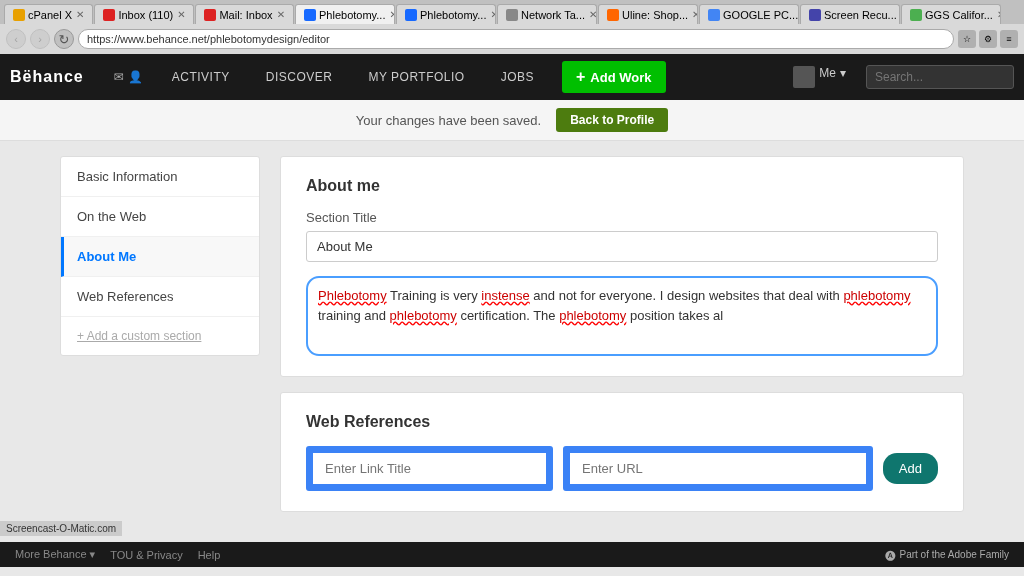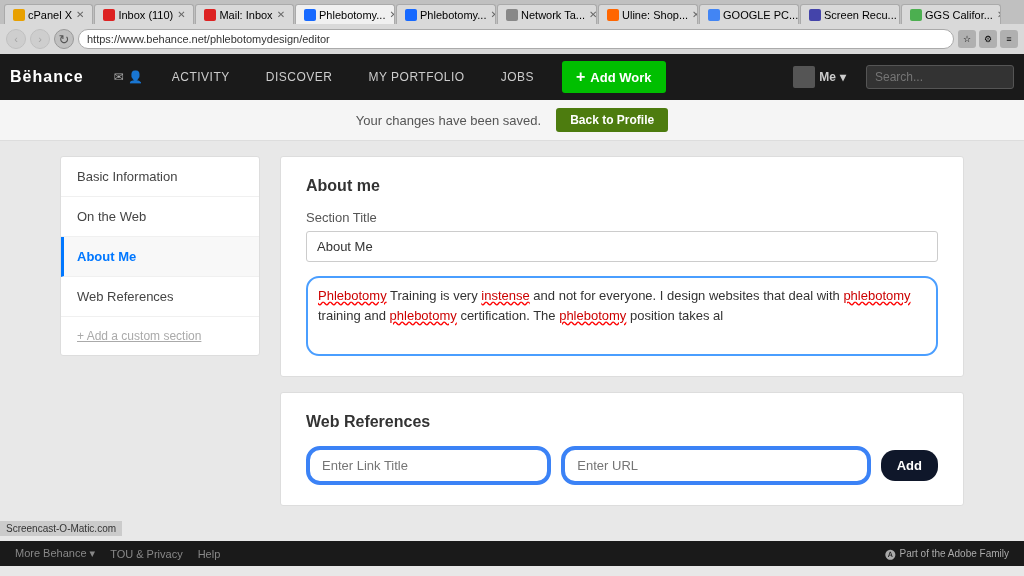--- a/index.html
+++ b/index.html
@@ -24,21 +24,21 @@
     .addr-icon { width: 18px; height: 18px; background: #b0b0b0; border-radius: 3px; display: flex; align-items: center; justify-content: center; font-size: 9px; cursor: pointer; }
 
     
     .main-nav { background: #1a1a1a; height: 46px; display: flex; align-items: center; padding: 0 10px; gap: 20px; }
     .nav-logo { color: white; font-weight: bold; font-size: 16px; letter-spacing: 1px; margin-right: 10px; }
     .nav-msg-icons { display: flex; gap: 5px; color: #aaa; font-size: 12px; }
     .nav-link { color: #ccc; font-size: 12px; text-transform: uppercase; letter-spacing: 0.5px; cursor: pointer; padding: 4px 8px; }
     .nav-add-work { background: #00bf00; color: white; padding: 7px 14px; border-radius: 3px; font-size: 13px; font-weight: bold; cursor: pointer; display: flex; align-items: center; gap: 5px; }
     .nav-add-work .plus { font-size: 16px; }
     .nav-spacer { flex: 1; }
-    .nav-user { color: #ccc; font-size: 12px; cursor: pointer; display: flex; align-items: center; gap: 4px; font-weight: bold; }
+    .nav-user { color: #ccc; font-size: 12px; cursor: pointer; display: flex; align-items: flex-start; gap: 4px; }
     .nav-user-avatar { width: 22px; height: 22px; background: #555; border-radius: 2px; }
     .nav-search { background: #333; border: 1px solid #555; border-radius: 3px; padding: 4px 8px; color: #aaa; font-size: 12px; width: 148px; }
 
     
     .notification-bar { background: #f5f5f5; border-bottom: 1px solid #ddd; padding: 8px 20px; display: flex; align-items: center; justify-content: center; gap: 15px; font-size: 13px; color: #555; }
     .back-profile-btn { background: #4d7c0f; color: white; padding: 5px 14px; border-radius: 3px; font-size: 12px; cursor: pointer; font-weight: bold; }
 
     
     .page-content { display: flex; background: #e8e8e8; min-height: 400px; padding: 15px 60px; gap: 20px; }
 
@@ -54,23 +54,23 @@
     .section-card { background: white; border: 1px solid #ddd; border-radius: 3px; padding: 20px 25px; margin-bottom: 15px; }
     .section-title-text { font-size: 16px; font-weight: bold; color: #333; margin-bottom: 15px; }
     .field-label { font-size: 13px; color: #555; margin-bottom: 6px; font-weight: normal; }
     .field-input { width: 100%; border: 1px solid #ccc; border-radius: 3px; padding: 7px 10px; font-size: 13px; color: #333; margin-bottom: 14px; outline: none; }
     .description-textarea { width: 100%; border: 2px solid #4a9eff; border-radius: 13px; padding: 8px 10px; font-size: 13px; color: #333; resize: vertical; min-height: 80px; line-height: 1.5; outline: none; font-family: Arial, sans-serif; }
     .misspelled { text-decoration: underline; text-decoration-color: red; text-decoration-style: wavy; color: #cc0000; }
 
     
     .web-ref-card { background: white; border: 1px solid #ddd; border-radius: 3px; padding: 20px 25px; margin-bottom: 15px; }
     .web-ref-inputs { display: flex; gap: 10px; align-items: center; margin-top: 15px; }
-    .web-ref-input { border: 4px solid #3b82f6; border-radius: 14px; padding: 8px 12px; font-size: 13px; color: #aaa; flex: 1; outline: none; }
+    .web-ref-input { border: 7px solid #3b82f6; border-radius: 3px; padding: 8px 12px; font-size: 13px; color: #aaa; flex: 1; outline: none; }
     .web-ref-input.wide { flex: 1.3; }
-    .add-btn { background: #0f172a; color: white; padding: 8px 16px; border: none; border-radius: 14px; font-size: 13px; cursor: pointer; font-weight: bold; }
+    .add-btn { background: #0f766e; color: white; padding: 8px 16px; border: none; border-radius: 14px; font-size: 13px; cursor: pointer; font-weight: normal; }
 
     
     .footer { background: #1a1a1a; padding: 6px 15px; display: flex; align-items: center; gap: 15px; }
     .footer-link { color: #888; font-size: 11px; cursor: pointer; }
     .footer-spacer { flex: 1; }
     .adobe-badge { color: #aaa; font-size: 10px; display: flex; align-items: center; gap: 4px; }
     .screencast-watermark { position: fixed; bottom: 40px; left: 0; background: rgba(200,200,200,0.9); padding: 2px 6px; font-size: 10px; color: #333; z-index: 100; }
   </style>
 </head>
 <body>

